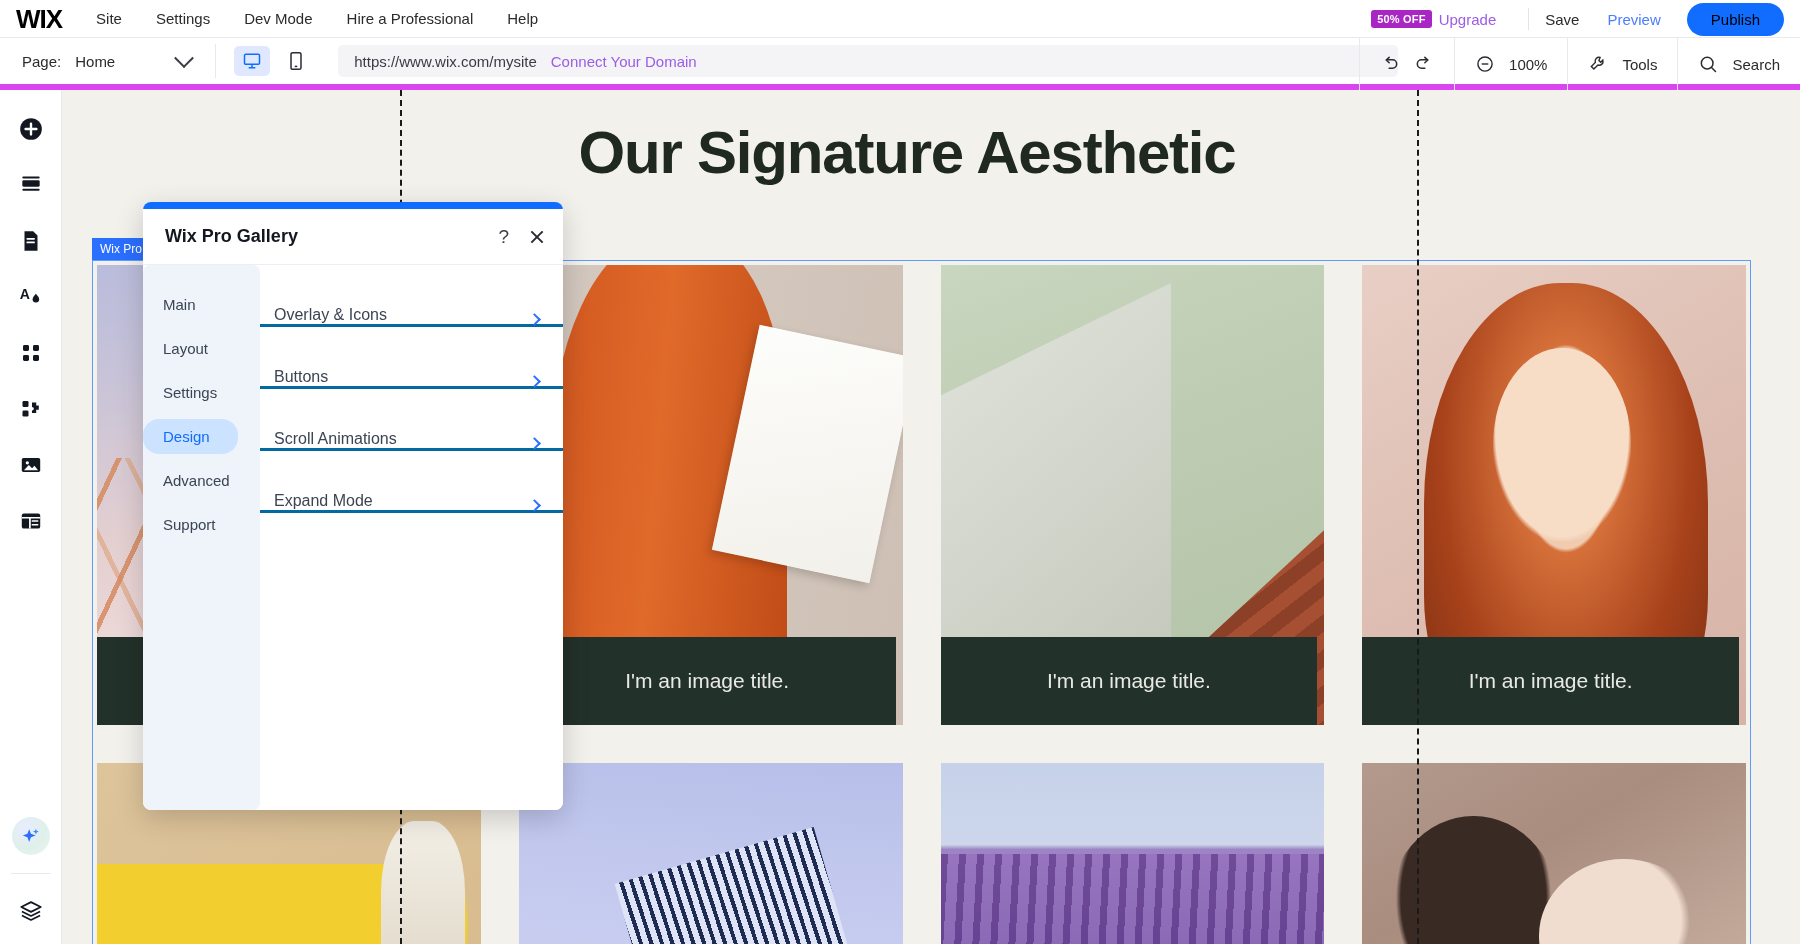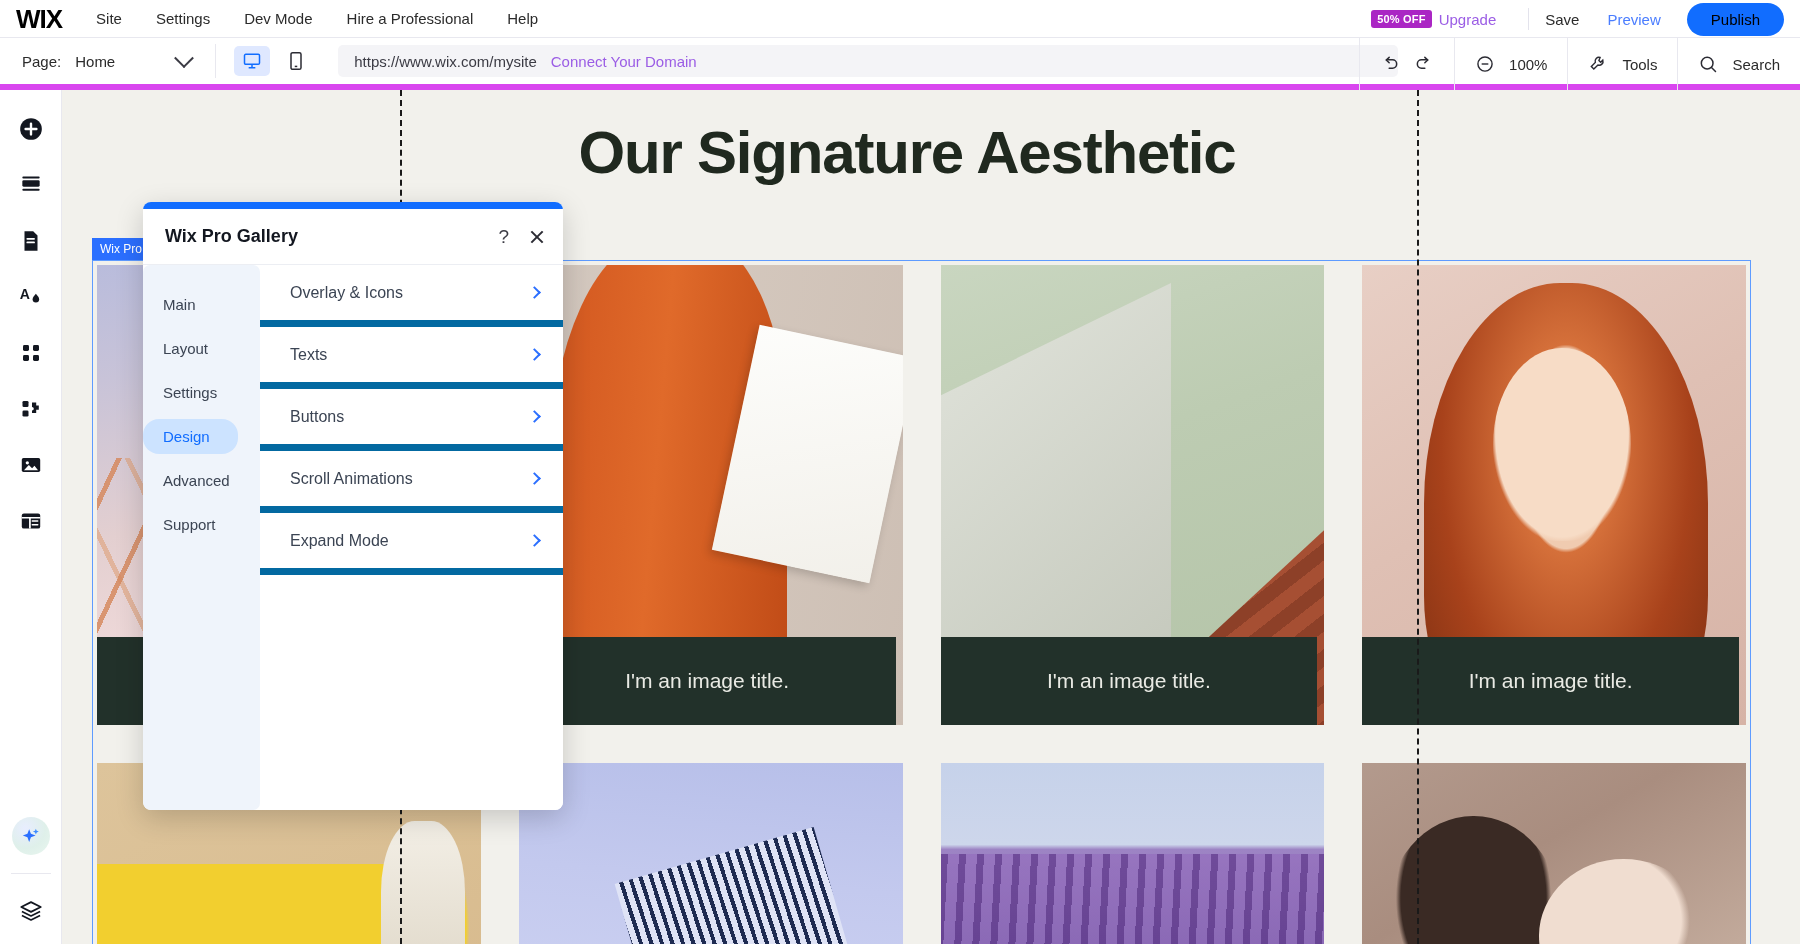--- a/index.html
+++ b/index.html
@@ -268,22 +268,22 @@
   .nav-item {
     font-size: 15px; color: #3b4453; padding: 9px 0 9px 20px;
     margin-bottom: 9px; cursor: pointer; white-space: nowrap;
   }
   .nav-item.active {
     color: #116dff; background: #cce3ff;
     border-radius: 16px; margin-right: 22px; padding-left: 20px;
   }
   .panel-list { flex: 1 1 auto; background: #fff; }
   .list-row {
-    height: 62px; display: flex; align-items: center;
-    padding: 0 24px 0 30px; border-bottom: 7px solid #0369a1; cursor: pointer;
+    height: 62px; display: flex; align-items: flex-end;
+    padding: 0 24px 0 14px; border-bottom: 3px solid #0369a1; cursor: pointer;
   }
   .list-label { font-size: 16px; color: #3b4453; }
   .chev-right {
     margin-left: auto; width: 9px; height: 9px;
     border-right: 2px solid #2b6fff; border-top: 2px solid #2b6fff;
     transform: rotate(45deg);
   }
 </style>
 </head>
 <body>
@@ -517,24 +517,20 @@
         <div class="nav-item">Advanced</div>
         <div class="nav-item">Support</div>
       </div>
 
       <div class="panel-list">
         <div class="list-row">
           <span class="list-label">Overlay &amp; Icons</span>
           <span class="chev-right"></span>
         </div>
         <div class="list-row">
-          <span class="list-label">Texts</span>
-          <span class="chev-right"></span>
-        </div>
-        <div class="list-row">
           <span class="list-label">Buttons</span>
           <span class="chev-right"></span>
         </div>
         <div class="list-row">
           <span class="list-label">Scroll Animations</span>
           <span class="chev-right"></span>
         </div>
         <div class="list-row">
           <span class="list-label">Expand Mode</span>
           <span class="chev-right"></span>

